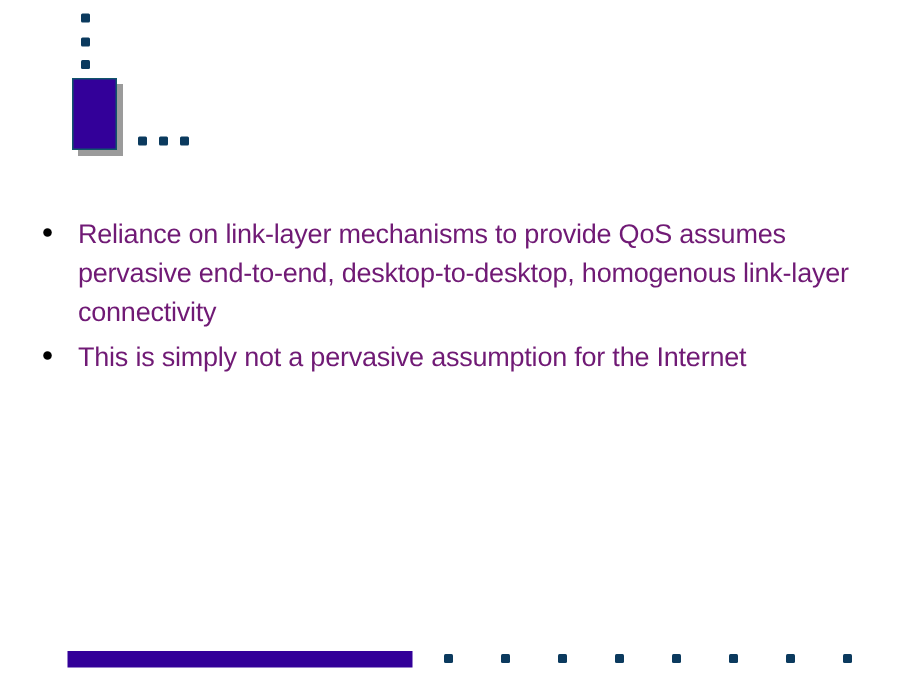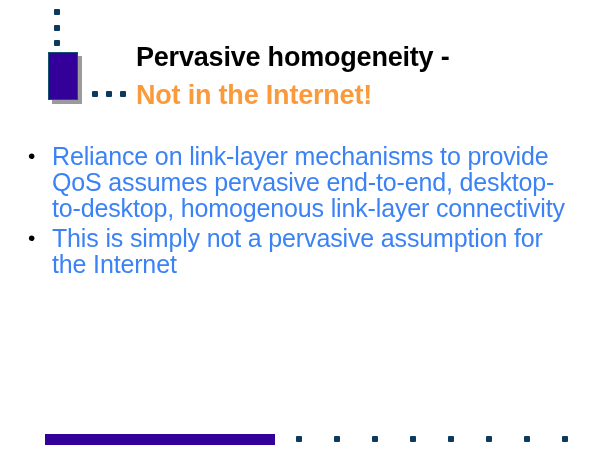--- a/index.html
+++ b/index.html
@@ -70,23 +70,23 @@
   }
   .bullet-marker {
     position: absolute;
     left: 6px;
     top: 0;
     font-size: 21px;
     line-height: 26px;
     color: #000000;
   }
   .bullet-text {
-    font-size: 25px;
+    font-size: 18px;
     line-height: 26px;
-    color: #3b82f6;
+    color: #701a75;
     letter-spacing: -0.15px;
     display: block;
   }
 
   
   .footer-bar {
     position: absolute;
     left: 45px;
     top: 434px;
     width: 230px;
@@ -102,24 +102,20 @@
   <span class="dot" style="left:54px;  top:9px;"></span>
   <span class="dot" style="left:54px;  top:25px;"></span>
   <span class="dot" style="left:54px;  top:40px;"></span>
 
   <div class="logo-block"></div>
 
   <span class="dot" style="left:92px;  top:91px;"></span>
   <span class="dot" style="left:106px; top:91px;"></span>
   <span class="dot" style="left:120px; top:91px;"></span>
 
-  <div class="title-area">
-    <div class="title-line primary">Pervasive homogeneity -</div>
-    <div class="title-line accent">Not in the Internet!</div>
-  </div>
 
   <div class="body-area">
 
     <div class="bullet-row">
       <span class="bullet-marker">•</span>
       <span class="bullet-text">Reliance on link-layer mechanisms to provide QoS assumes pervasive end-to-end, desktop-to-desktop, homogenous link-layer connectivity</span>
     </div>
 
     <div class="bullet-row">
       <span class="bullet-marker">•</span>

